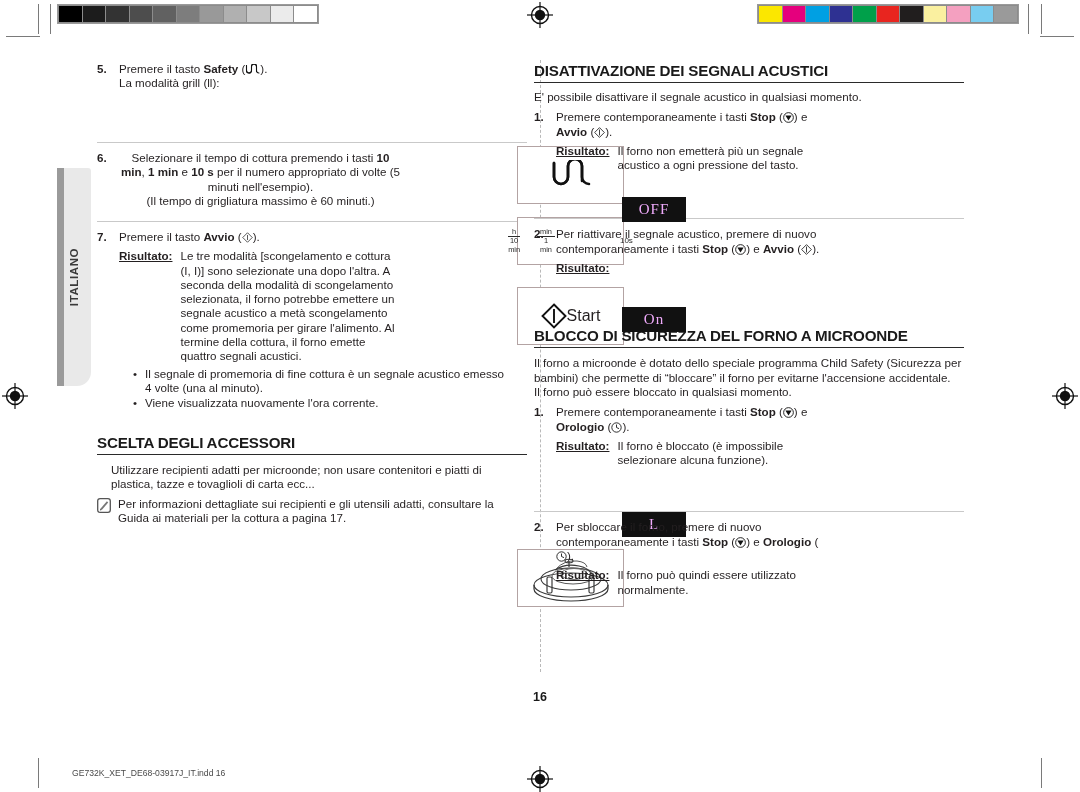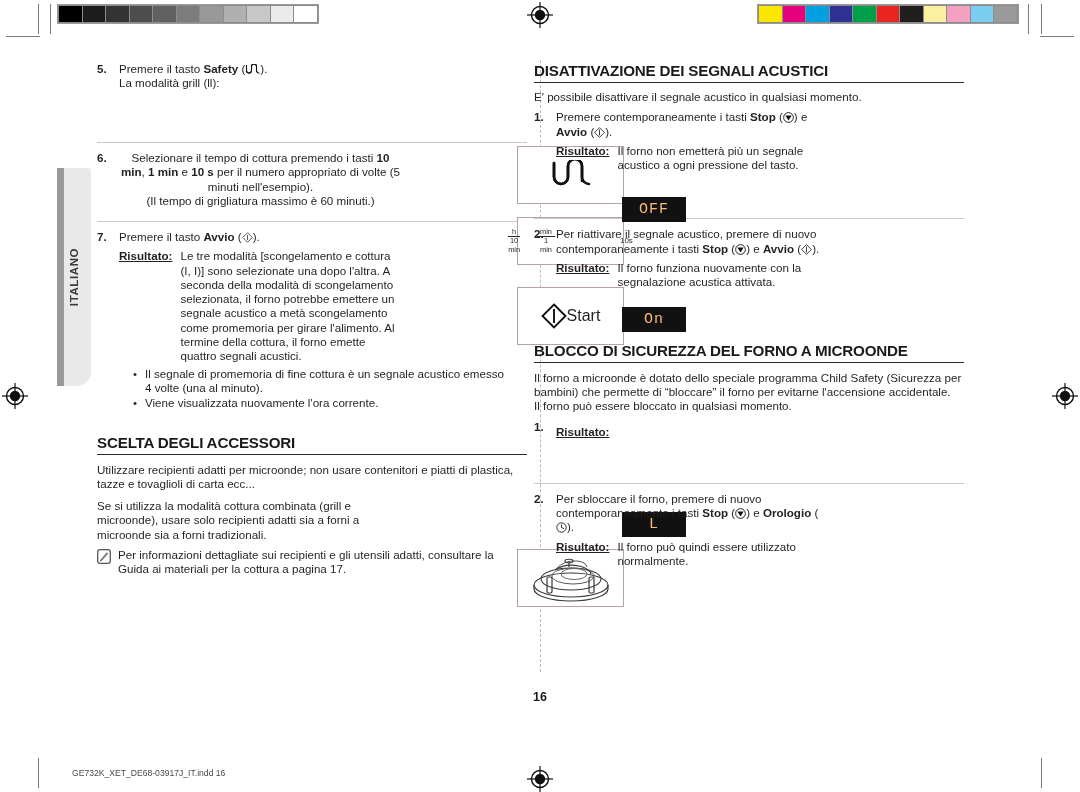--- a/index.html
+++ b/index.html
@@ -80,23 +80,23 @@
   .glyph { display:inline-block; vertical-align:-2px; }
 
   
   .panel {
     position:absolute; border:1px solid #b3a3a3; background:#fff;
     display:flex; align-items:center; justify-content:center;
   }
 
   
   .lcd {
-    background:#111; color:#fdba74; display:inline-flex;
+    background:#111; color:#f0abfc; display:inline-flex;
     align-items:center; justify-content:center;
-    font-family:Liberation Mono, monospace;
+    font-family:Liberation Serif, serif;
     letter-spacing:1px;
   }
 
   
   .timekeys { display:flex; align-items:center; gap:17px; }
   .tk { text-align:center; font-size:7.4px; line-height:8.6px; color:#2a2a2a; }
   .tk .top { border-bottom:1px solid #2a2a2a; padding:0 3px 0px 3px; }
   .tk .bot { padding-top:0px; }
   .tk.plain { font-size:8px;margin-left:48px; }
 
@@ -254,22 +254,21 @@
     <div class="panel" style="left:420px; top:225px; width:107px; height:58px; text-align:center;">
       <svg width="26" height="26" viewBox="0 0 26 26">
         <path d="M13 1.5 L24.5 13 L13 24.5 L1.5 13 Z" fill="none" stroke="#111" stroke-width="1.9"></path>
         <line x1="13" y1="6" x2="13" y2="20" stroke="#111" stroke-width="1.9"></line>
       </svg>
       <div class="kl">Start</div>
     </div>
 
     <div style="margin-top:22px;">
       <h2 class="section">SCELTA DEGLI ACCESSORI</h2>
-      <p style="margin-top:8px;">Utilizzare recipienti adatti per microonde; non usare contenitori e piatti di plastica, tazze e tovaglioli di carta ecc...</p>
-      <p style="padding-right:125px; margin-top:8px;">Se si utilizza la modalità cottura combinata (grill e microonde), usare solo recipienti adatti sia a forni a microonde sia a forni tradizionali.</p>
+      <p style="margin-top:8px;margin-left:14px;">Utilizzare recipienti adatti per microonde; non usare contenitori e piatti di plastica, tazze e tovaglioli di carta ecc...</p>
       <div class="note" style="padding-right:20px;">
         <div class="nicon">
           <svg width="14" height="15" viewBox="0 0 14 15">
             <rect x="0.7" y="0.7" width="12.6" height="13.6" rx="2.4" fill="none" stroke="#555" stroke-width="1.3"></rect>
             <path d="M3.4 10.8 L9.9 3.3 L11.2 4.6 L4.7 12.1 Z" fill="#777"></path>
             <path d="M3.4 10.8 L4.7 12.1 L2.9 12.6 Z" fill="#444"></path>
           </svg>
         </div>
         <div class="ntxt">Per informazioni dettagliate sui recipienti e gli utensili adatti, consultare la Guida ai materiali per la cottura a pagina 17.</div>
       </div>
@@ -322,35 +321,43 @@
       <div class="body" style="padding-right:130px;">
         <span id="beep2-parts">Per riattivare il segnale acustico, premere di nuovo contemporaneamente i tasti <b>Stop</b> (<svg class="glyph" width="11" height="11" viewBox="0 0 24 24">
               <circle cx="12" cy="12" r="10.6" fill="none" stroke="#111" stroke-width="2"></circle>
               <path d="M5.2 7.6 H18.8 L12 18.8 Z" fill="#111"></path>
             </svg>) e <b>Avvio</b> (<svg class="glyph" width="11" height="11" viewBox="0 0 26 26">
               <path d="M13 1.5 L24.5 13 L13 24.5 L1.5 13 Z" fill="none" stroke="#111" stroke-width="1.9"></path>
               <line x1="13" y1="6" x2="13" y2="20" stroke="#111" stroke-width="1.9"></line>
             </svg>).</span>
         <div class="result">
           <div class="lbl">Risultato:</div>
-          <div class="txt">Il forno funziona nuovamente con la segnalazione acustica attivata.</div>
         </div>
       </div>
     </div>
     <div class="lcd" style="position:absolute; left:88px; top:245px; width:64px; height:25px; font-size:15px;">On</div>
 
     <h2 class="section" style="margin-top:52px;">BLOCCO DI SICUREZZA DEL FORNO A MICROONDE</h2>
     <p style="margin-top:8px; margin-bottom:0;">Il forno a microonde è dotato dello speciale programma Child Safety (Sicurezza per bambini) che permette di “bloccare” il forno per evitarne l'accensione accidentale.</p>
     <p style="">Il forno può essere bloccato in qualsiasi momento.</p>
 
     <div class="step">
       <div class="num">1.</div>
       <div class="body" style="padding-right:140px;">
+        <span id="lock1-parts">Premere contemporaneamente i tasti <b>Stop</b> (<svg class="glyph" width="11" height="11" viewBox="0 0 24 24">
+              <circle cx="12" cy="12" r="10.6" fill="none" stroke="#111" stroke-width="2"></circle>
+              <path d="M5.2 7.6 H18.8 L12 18.8 Z" fill="#111"></path>
+            </svg>) e <b>Orologio</b> (<svg class="glyph" width="11" height="11" viewBox="0 0 24 24">
+              <circle cx="12" cy="12" r="10.2" fill="none" stroke="#111" stroke-width="1.9"></circle>
+              <line x1="12" y1="12" x2="12" y2="5.5" stroke="#111" stroke-width="1.9"></line>
+              <line x1="12" y1="12" x2="17.5" y2="14.5" stroke="#111" stroke-width="1.9"></line>
+            </svg>).</span>
         <div class="result">
           <div class="lbl">Risultato:</div>
+          <div class="txt">Il forno è bloccato (è impossibile selezionare alcuna funzione).</div>
         </div>
       </div>
     </div>
     <div class="lcd" style="position:absolute; left:88px; top:450px; width:64px; height:25px; font-size:15px;">L</div>
 
     <div class="rule" style="margin-top:44px;"></div>
 
     <div class="step">
       <div class="num">2.</div>
       <div class="body" style="padding-right:140px;">

